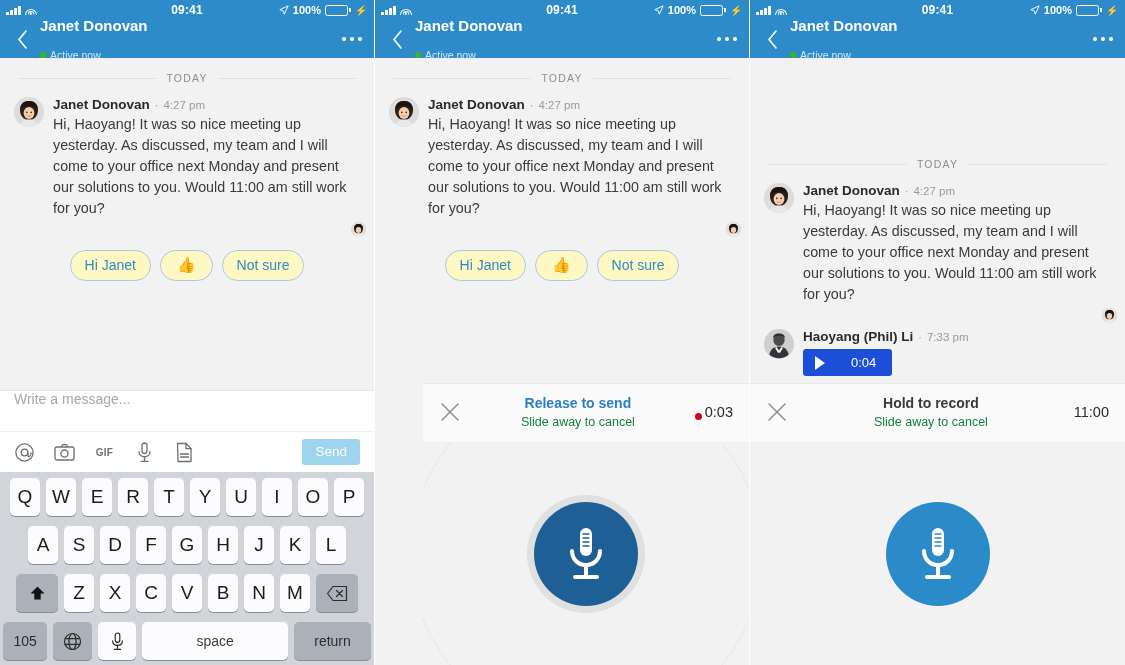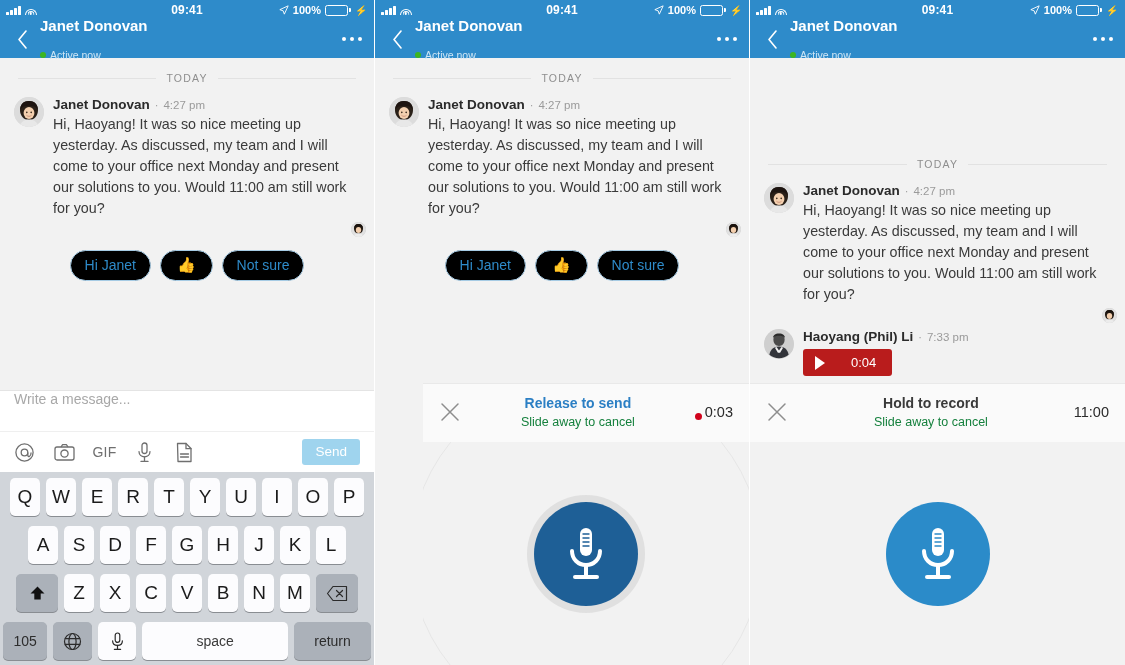--- a/index.html
+++ b/index.html
@@ -105,30 +105,30 @@
   }
   .seen-row { display: flex; justify-content: flex-end; padding: 0 8px; margin-top: 3px; }
   .seen-avatar { width: 15px; height: 15px; border-radius: 50%; overflow: hidden; background: #cfcfcf; }
 
   .quick-replies {
     display: flex; gap: 9px; padding: 0 14px; margin-top: 13px;
     justify-content: center;
   }
   .chip {
     border: 1px solid #a6cbe4; border-radius: 16px;
-    background: #000000; color: #2e8bca;
+    background: #fef9c3; color: #2e8bca;
     font-size: 14px; padding: 6px 14px; cursor: pointer;
     white-space: nowrap; line-height: 17px;
   }
   .chip.emoji { font-size: 15px; padding: 5px 16px; }
 
   
   .audio-bubble {
     display: inline-flex; align-items: center; gap: 26px;
-    background: #b91c1c; border-radius: 3px;
+    background: #1d4ed8; border-radius: 3px;
     padding: 6px 16px 6px 12px; margin-top: 4px; cursor: pointer;
   }
   .play-tri {
     width: 0; height: 0; border-left: 10px solid transparent;
     border-top: 7px solid transparent; border-bottom: 7px solid transparent;
   }
   .audio-dur { color: #ffffff; font-size: 13px; }
 
   
   .composer {
@@ -140,21 +140,21 @@
     padding: 0 14px; border-top: 1px solid #e4e4e4;
     background: #ffffff;
   }
   .write-placeholder { color: #a8a8a8; font-size: 14px; }
   .tool-row {
     height: 41px; display: flex; align-items: center; gap: 19px;
     padding: 0 14px; background: #ffffff;
     border-top: 1px solid #efefef;
   }
   .tool-ic { width: 21px; height: 21px; cursor: pointer; display:flex; align-items:center; justify-content:center;}
-  .gif-ic { font-size: 14px; font-weight: normal; color: #6f6f6f; letter-spacing: .3px; }
+  .gif-ic { font-size: 10px; font-weight: bold; color: #6f6f6f; letter-spacing: .3px; }
   .send-btn {
     margin-left: auto; background: #9fd4ee; color: #ffffff;
     font-size: 13.5px; border-radius: 3px; padding: 5px 13px;
     cursor: pointer; line-height: 16px;
   }
 
   
   .keyboard {
     background: #d1d5da; padding: 6px 3px 5px;
     display: flex; flex-direction: column; gap: 10px;

